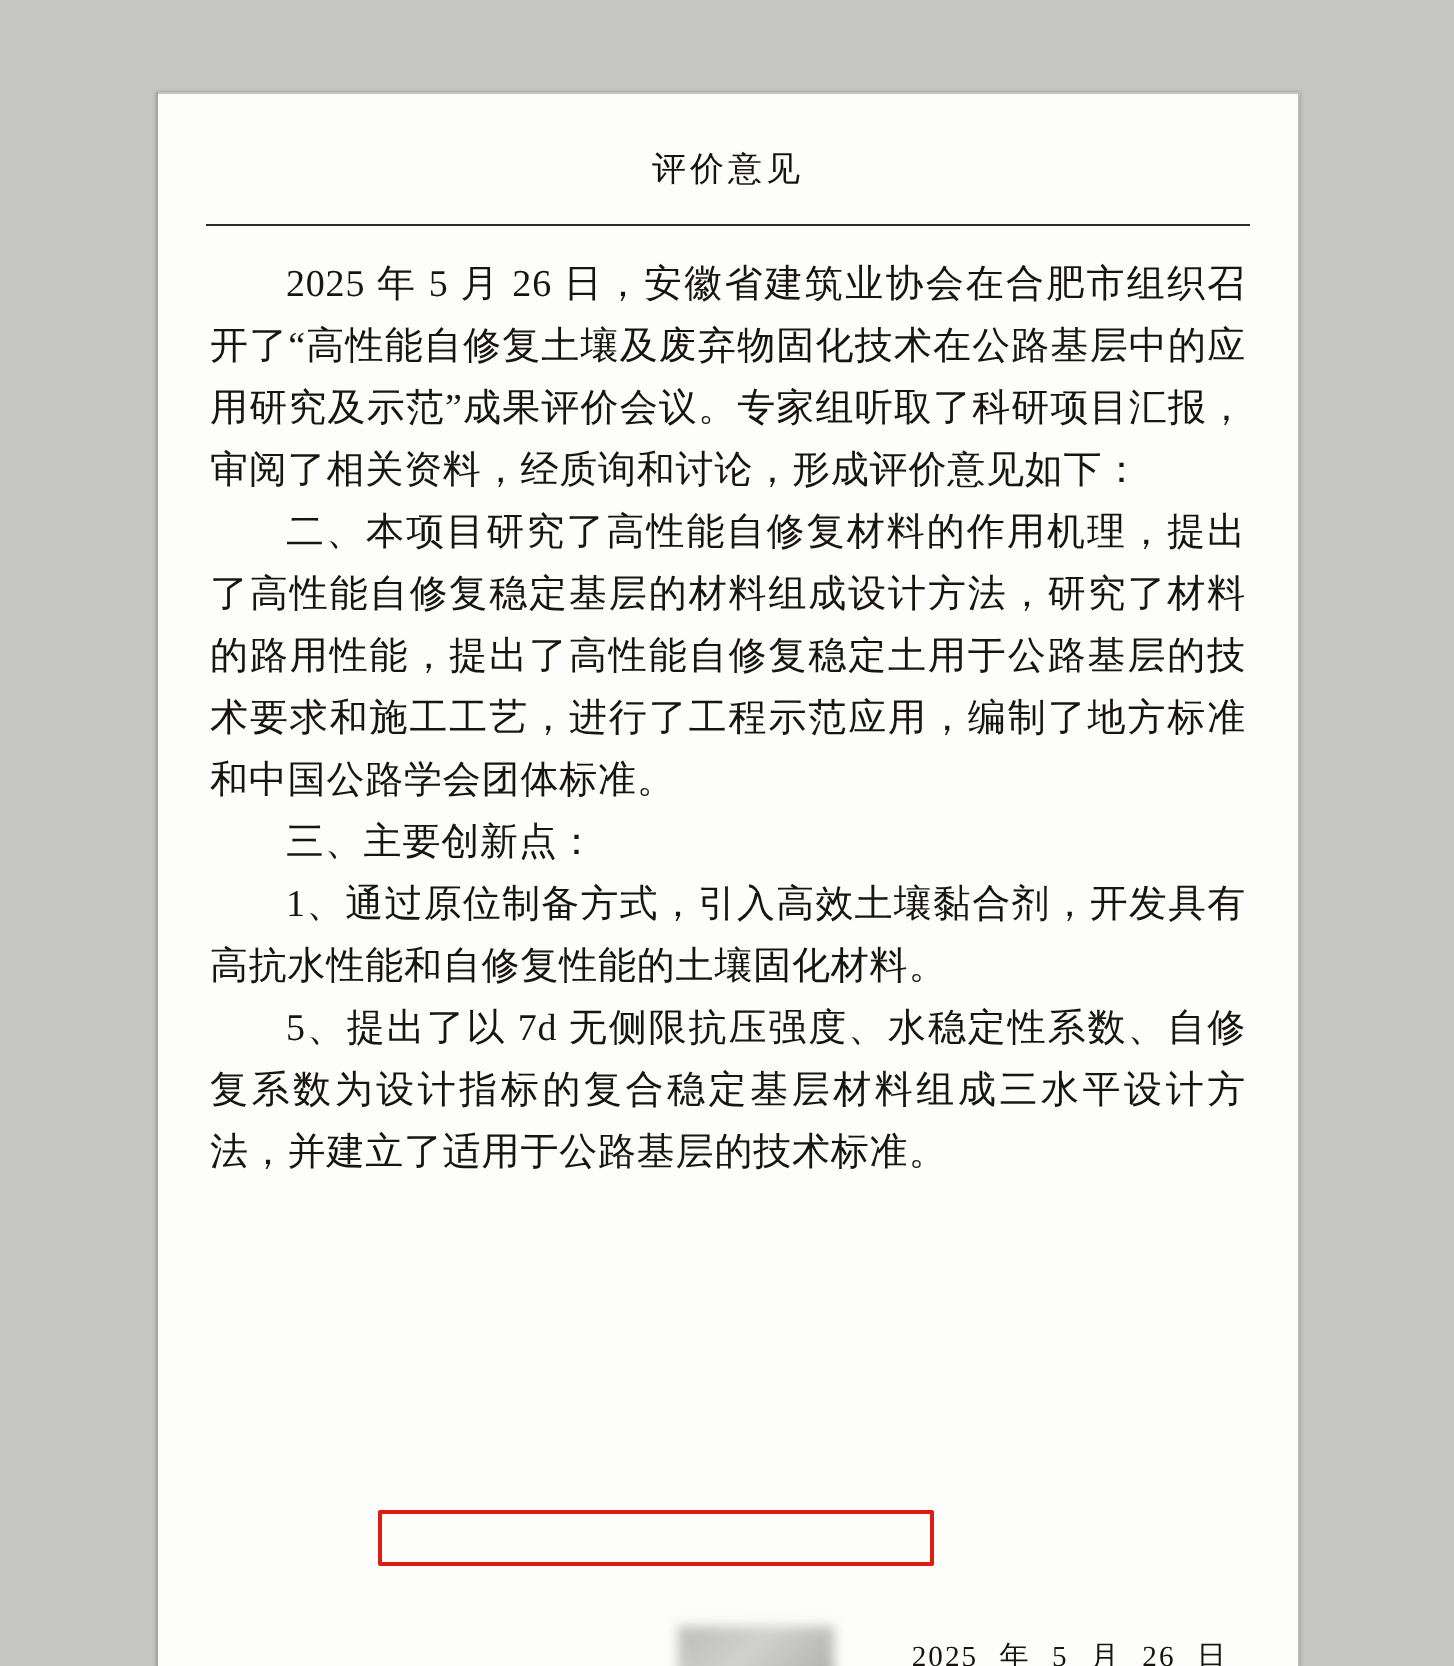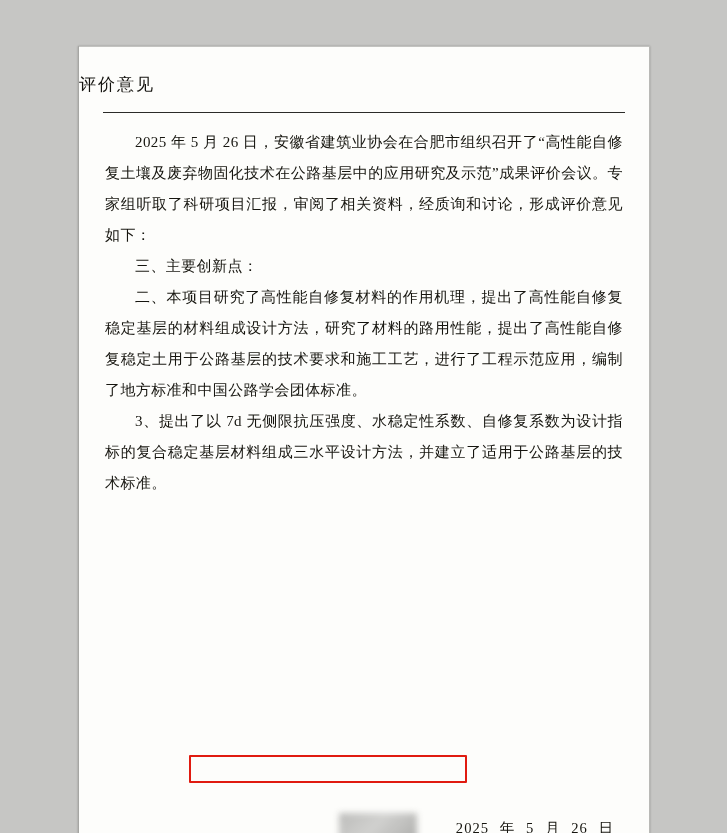--- a/index.html
+++ b/index.html
@@ -32,36 +32,36 @@
     border-right: 1px solid #b9b9b6;
     border-top: 1px solid #c3c3c0;
     overflow: hidden;
   }
   .sheet-inner {
     position: relative;
     width: 100%;
     height: 100%;
   }
   .doc-title {
-    text-align: left;
+    text-align: center;
     font-size: 17px;
     letter-spacing: 2px;
     color: #14130f;
     margin-top: 26px;
     font-family: Liberation Sans, sans-serif;
     font-weight: 500;
   }
   .title-rule {
     margin: 16px 24px 0 24px;
     border-top: 1px solid #2b2b28;
     height: 0;
   }
   .body-text {
     margin: 14px 26px 0 26px;
-    font-size: 15px;
+    font-size: 19px;
     line-height: 31px;
     color: #16150f;
     text-align: justify;
     text-justify: inter-ideograph;
     letter-spacing: 0.4px;
   }
   .para {
     text-indent: 2em;
     margin: 0;
     padding: 0;
@@ -111,23 +111,24 @@
 <div class="page-bg"></div>
 
 <div class="sheet">
   <div class="sheet-inner">
 
     <div class="doc-title">评价意见</div>
     <div class="title-rule"></div>
 
     <div class="body-text">
       <p class="para">2025 年 5 月 26 日，安徽省建筑业协会在合肥市组织召开了“高性能自修复土壤及废弃物固化技术在公路基层中的应用研究及示范”成果评价会议。专家组听取了科研项目汇报，审阅了相关资料，经质询和讨论，形成评价意见如下：</p>
+      <p class="para">二、本项目研究了高性能自修复材料的作用机理，提出了高性能自修复稳定基层的材料组成设计方法，研究了材料的路用性能，提出了高性能自修复稳定土用于公路基层的技术要求和施工工艺，进行了工程示范应用，编制了地方标准和中国公路学会团体标准。</p>
       <p class="para">三、主要创新点：</p>
-      <p class="para">二、本项目研究了高性能自修复材料的作用机理，提出了高性能自修复稳定基层的材料组成设计方法，研究了材料的路用性能，提出了高性能自修复稳定土用于公路基层的技术要求和施工工艺，进行了工程示范应用，编制了地方标准和中国公路学会团体标准。</p>
-      <p class="para">3、提出了以 7d 无侧限抗压强度、水稳定性系数、自修复系数为设计指标的复合稳定基层材料组成三水平设计方法，并建立了适用于公路基层的技术标准。</p>
+      <p class="para">1、通过原位制备方式，引入高效土壤黏合剂，开发具有高抗水性能和自修复性能的土壤固化材料。</p>
+      <p class="para">5、提出了以 7d 无侧限抗压强度、水稳定性系数、自修复系数为设计指标的复合稳定基层材料组成三水平设计方法，并建立了适用于公路基层的技术标准。</p>
     </div>
 
     <div class="redbox"></div>
 
     <div class="sig-blur"></div>
 
     <div class="date-line">
       <span>2025</span>
       <span>年</span>
       <span>5</span>

